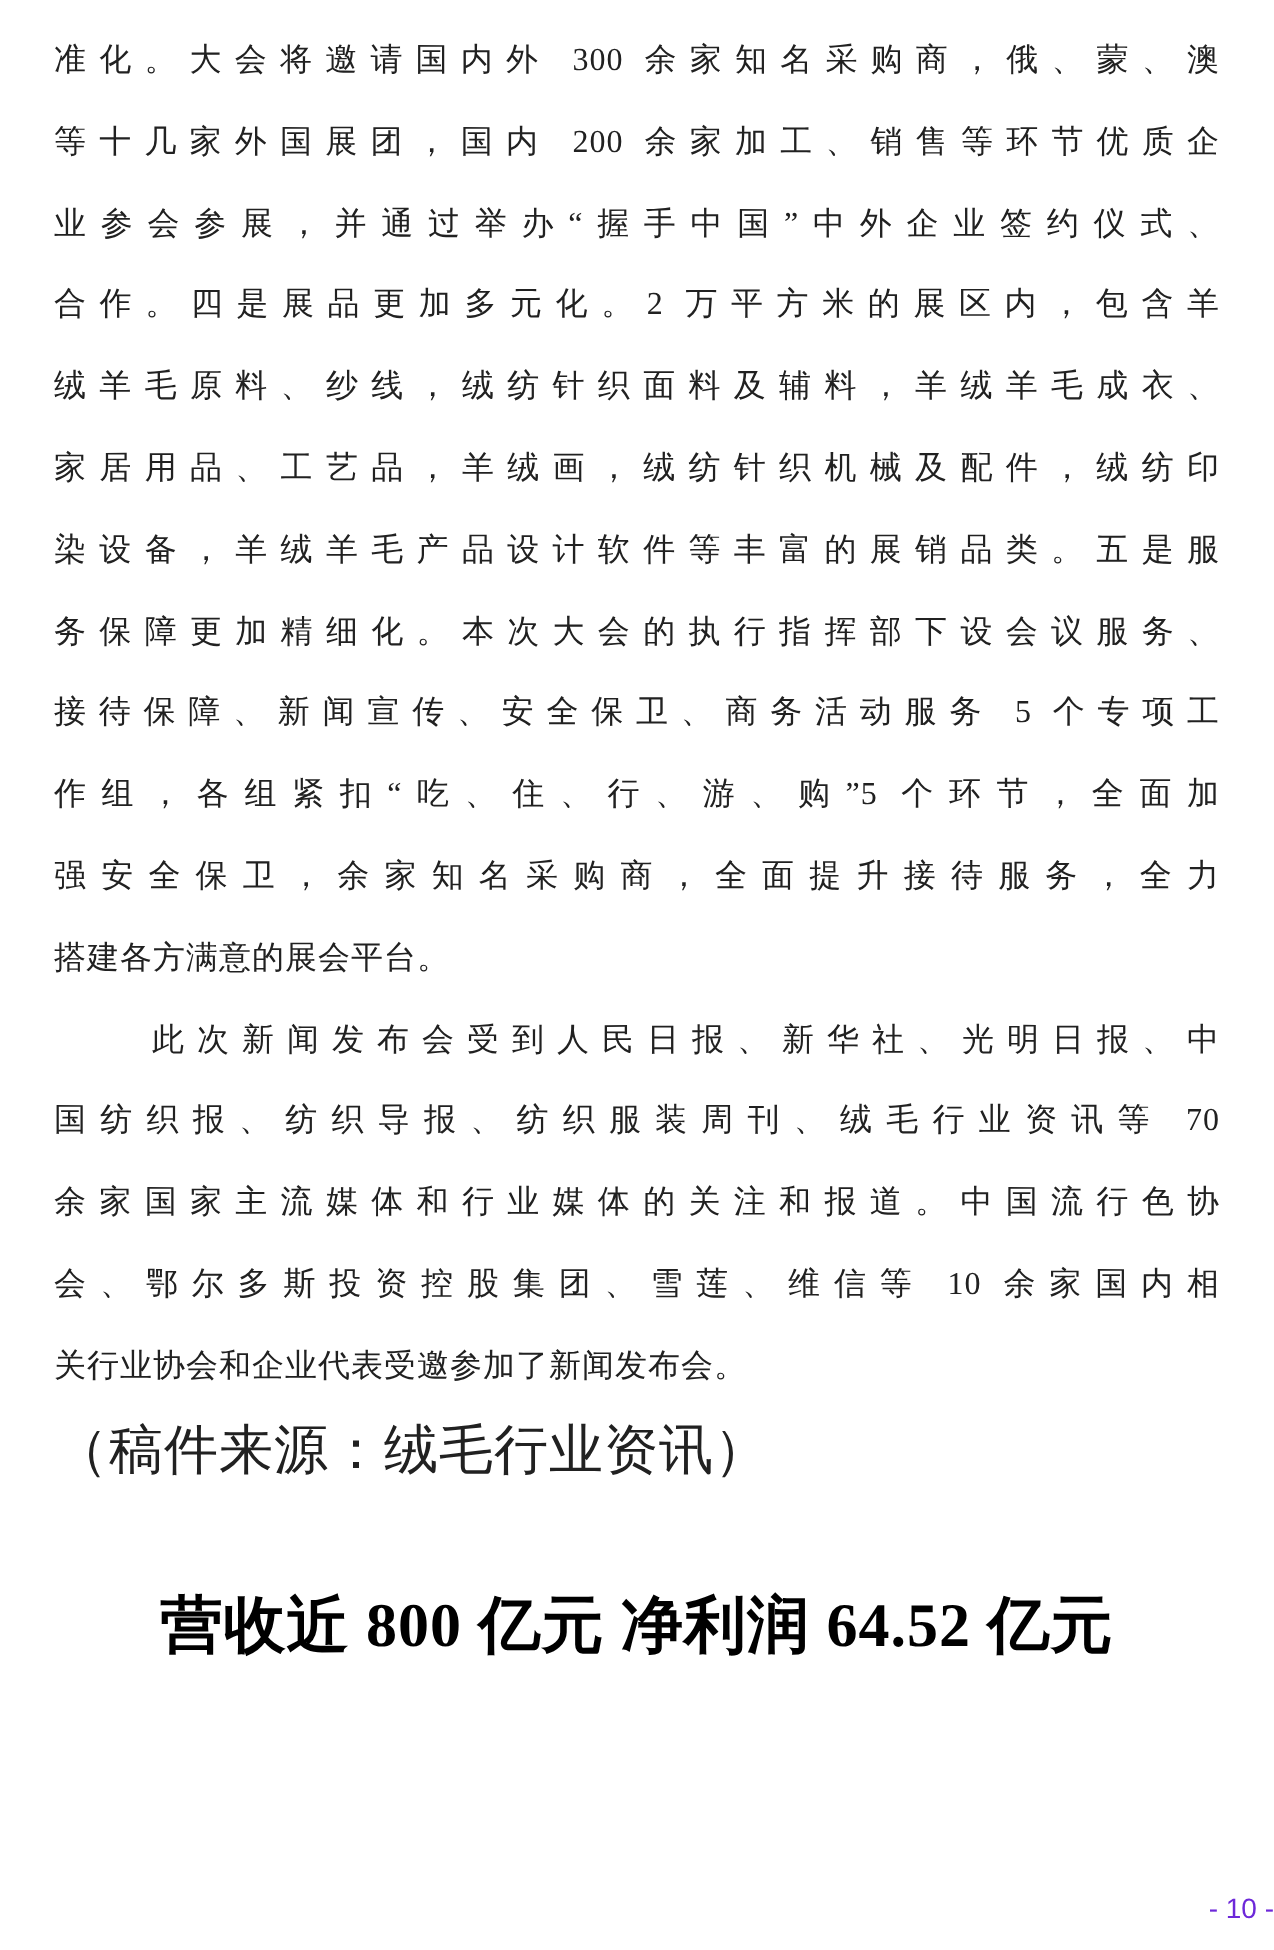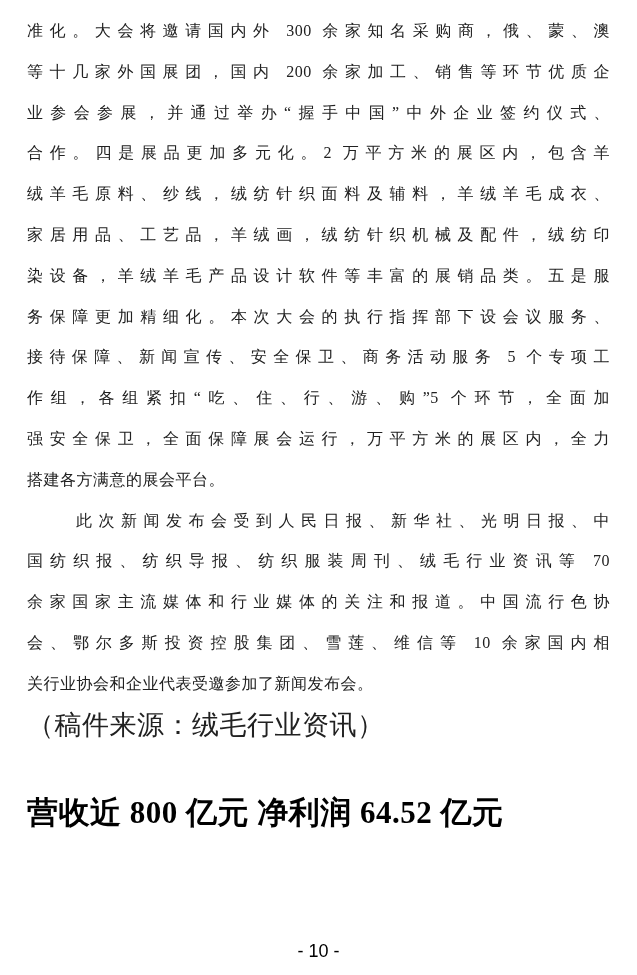--- a/index.html
+++ b/index.html
@@ -40,52 +40,52 @@
     line-height: 40.8px;
     text-align: left;
     padding-right: 20px;
     letter-spacing: 0.5px;
   }
   .section-heading {
     margin-top: 45px;
     font-size: 31px;
     line-height: 46px;
     font-weight: bold;
-    text-align: left;
+    text-align: center;
     color: #000000;
     letter-spacing: 0.5px;
   }
   .footer {
     position: absolute;
     left: 0;
     right: 0;
     bottom: 13px;
-    text-align: center;
+    text-align: right;
     font-family: "Liberation Sans", "DejaVu Sans", sans-serif;
-    font-size: 18px;
-    color: #000000;
+    font-size: 14px;
+    color: #6d28d9;
   }
 </style>
 </head>
 <body>
 
 <div class="page">
   <div class="content">
 
     <div class="line">准化。大会将邀请国内外 300 余家知名采购商，俄、蒙、澳</div>
     <div class="line">等十几家外国展团，国内 200 余家加工、销售等环节优质企</div>
     <div class="line">业参会参展，并通过举办“握手中国”中外企业签约仪式、</div>
     <div class="line">合作。四是展品更加多元化。2 万平方米的展区内，包含羊</div>
     <div class="line">绒羊毛原料、纱线，绒纺针织面料及辅料，羊绒羊毛成衣、</div>
     <div class="line">家居用品、工艺品，羊绒画，绒纺针织机械及配件，绒纺印</div>
     <div class="line">染设备，羊绒羊毛产品设计软件等丰富的展销品类。五是服</div>
     <div class="line">务保障更加精细化。本次大会的执行指挥部下设会议服务、</div>
     <div class="line">接待保障、新闻宣传、安全保卫、商务活动服务 5 个专项工</div>
     <div class="line">作组，各组紧扣“吃、住、行、游、购”5 个环节，全面加</div>
-    <div class="line">强安全保卫，全面保障展会运行，万平方米的展区内，全力</div>
+    <div class="line">强安全保卫，余家知名采购商，全面提升接待服务，全力</div>
     <div class="line para-end">搭建各方满意的展会平台。</div>
 
     <div class="line indent">此次新闻发布会受到人民日报、新华社、光明日报、中</div>
     <div class="line">国纺织报、纺织导报、纺织服装周刊、绒毛行业资讯等 70</div>
     <div class="line">余家国家主流媒体和行业媒体的关注和报道。中国流行色协</div>
     <div class="line">会、鄂尔多斯投资控股集团、雪莲、维信等 10 余家国内相</div>
     <div class="line para-end">关行业协会和企业代表受邀参加了新闻发布会。</div>
 
     <div class="source-line">（稿件来源：绒毛行业资讯）</div>
 

